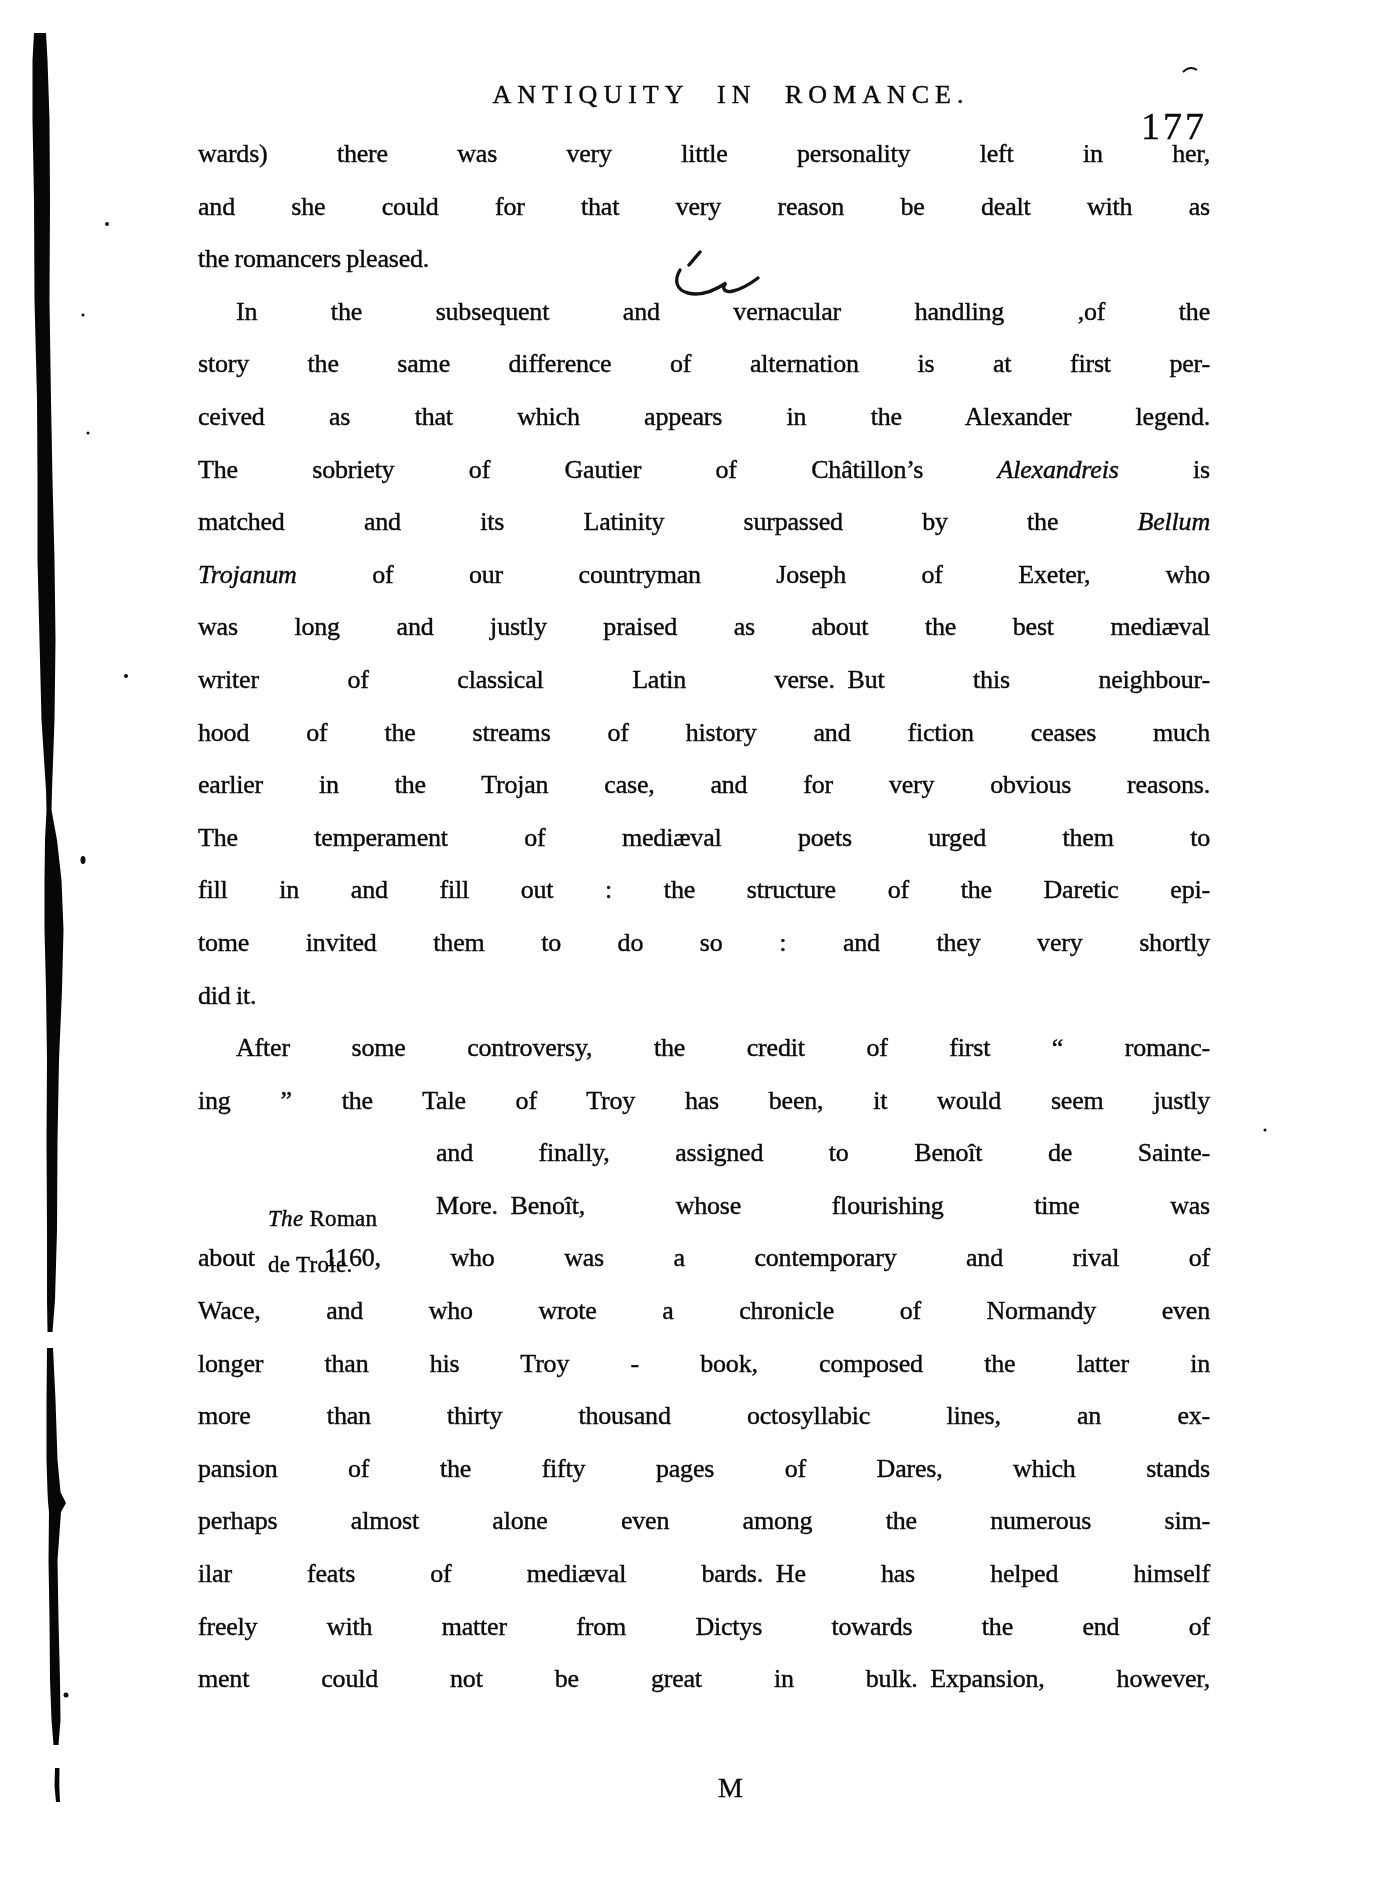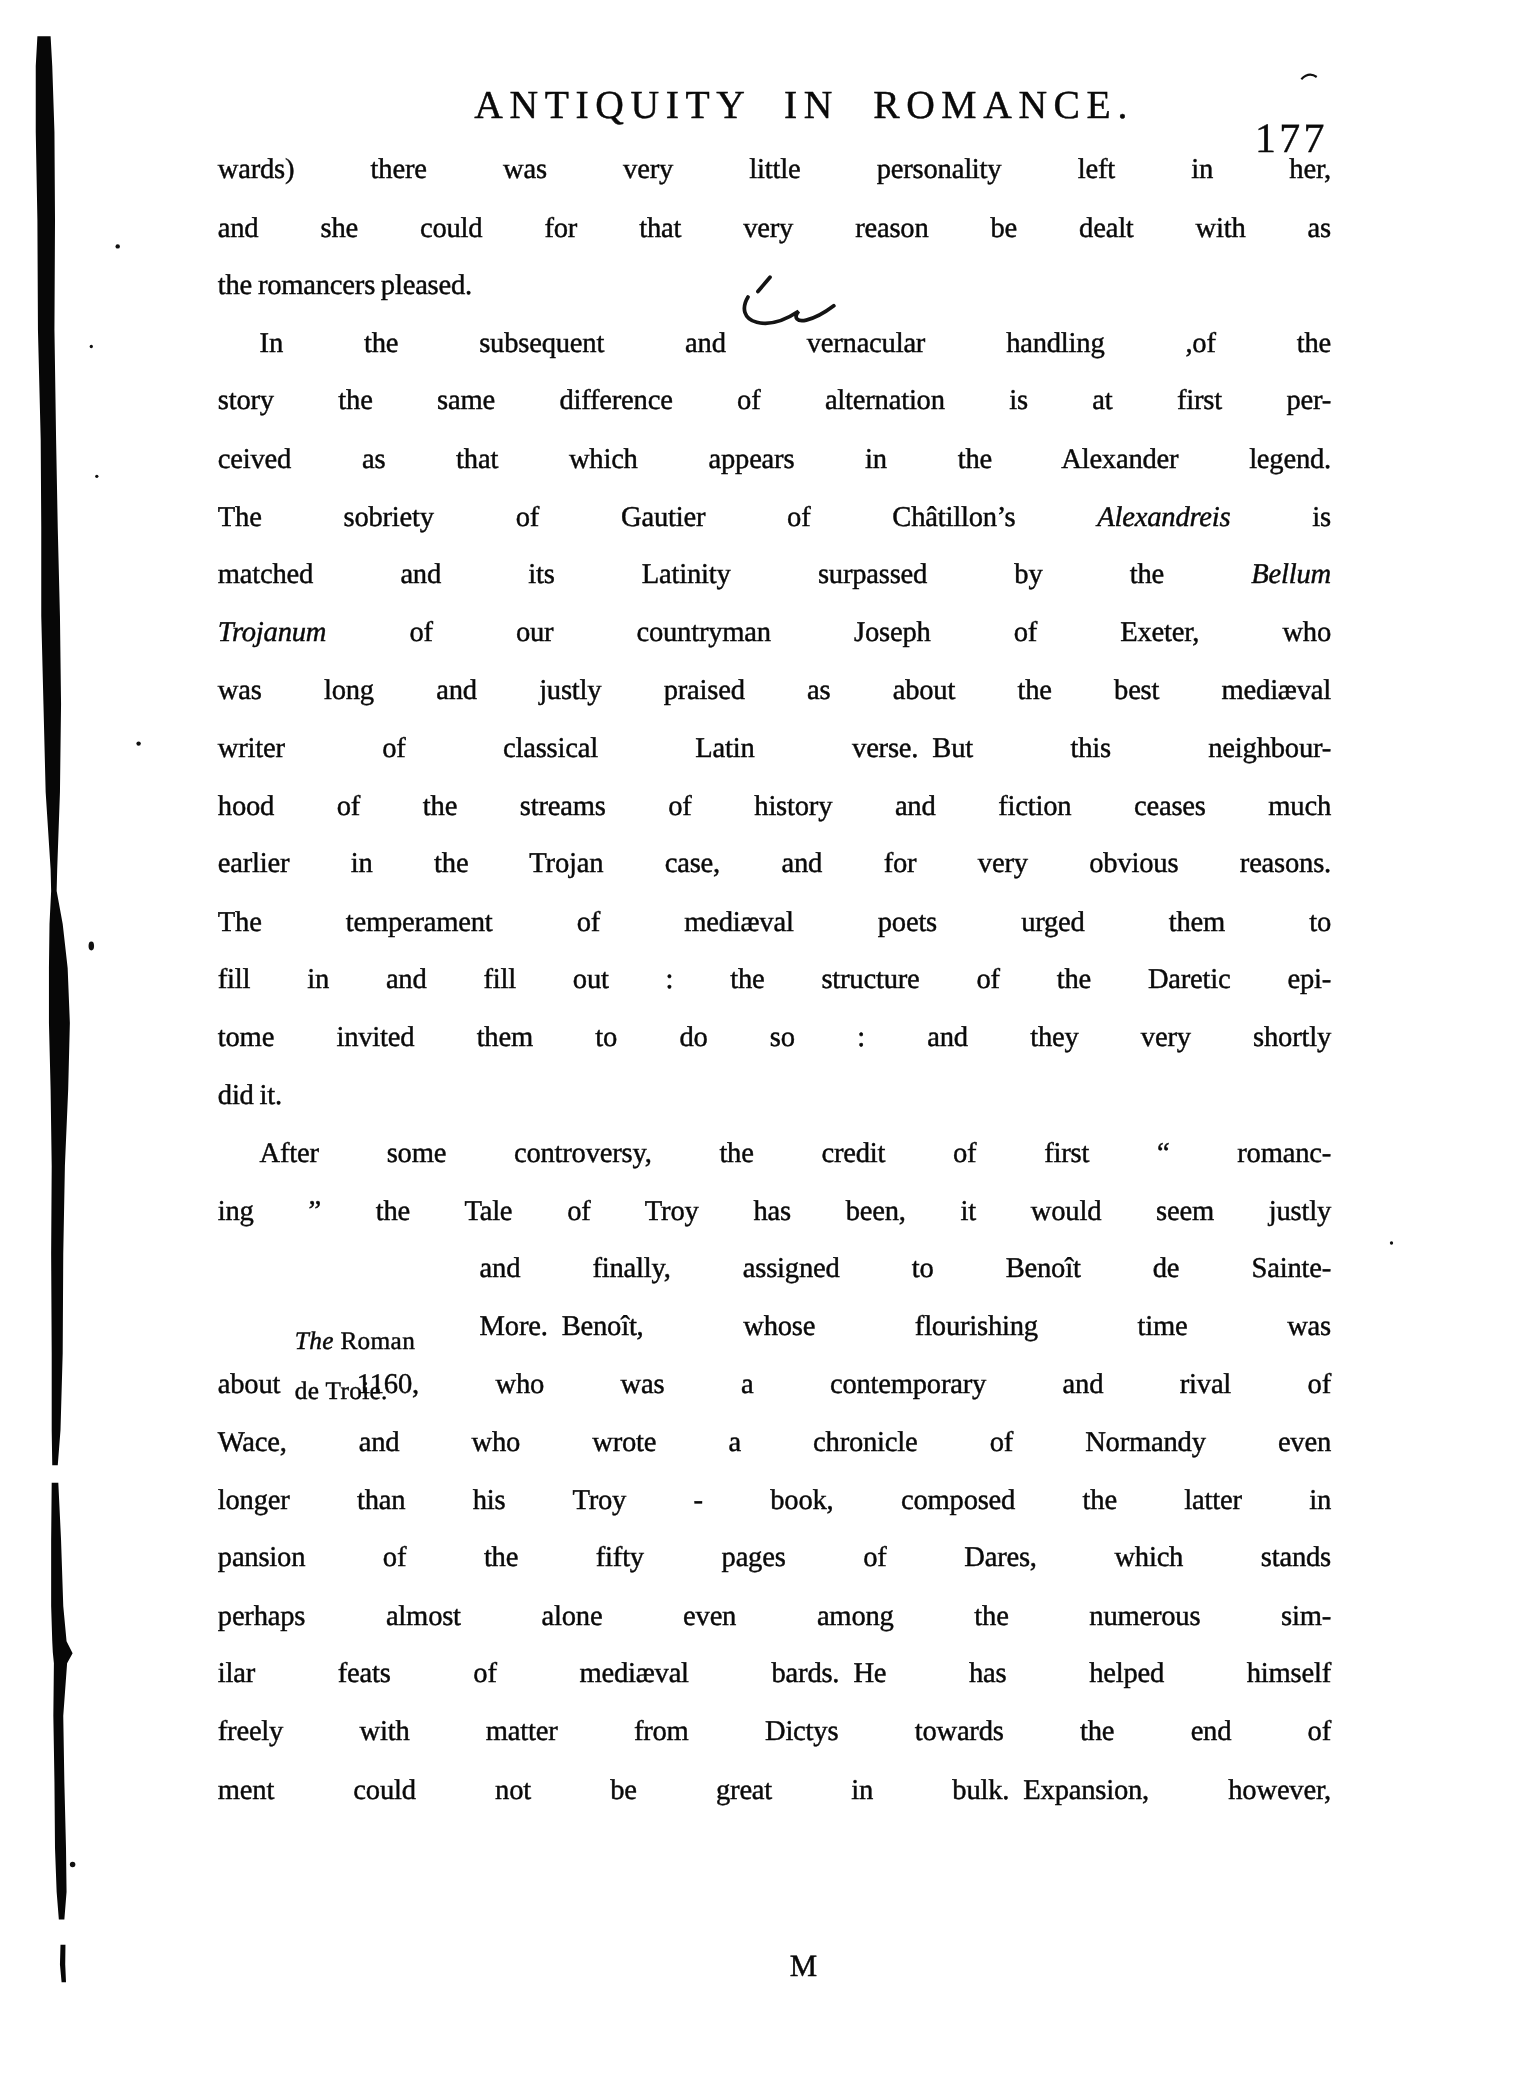--- a/index.html
+++ b/index.html
@@ -10,21 +10,21 @@
     overflow:hidden;
     font-family:"Liberation Serif", serif;
     color:#0a0a0a;
   }
   .inked{ -webkit-text-stroke:0.4px currentColor; }
 
   
   .header-row{
     position:absolute; left:198px; top:78px; width:1012px;
     text-align:center; transform:translateX(27px);
-    font-size:36px; line-height:34px;
+    font-size:26px; line-height:34px;
     letter-spacing:6px; word-spacing:16px;
   }
   .page-number{
     position:absolute; left:1141px; top:70px;
     font-size:38px; line-height:40px; letter-spacing:3px;margin-top:36px;
   }
 
   
   .body-block{
     position:absolute; left:198px; top:128px; width:1012px;
@@ -110,20 +110,21 @@
       <div class="ln j">fill in and fill out : the structure of the Daretic epi-</div>
       <div class="ln j">tome invited them to do so : and they very shortly</div>
       <div class="ln">did it.</div>
       <div class="ln j ind">After some controversy, the credit of first “ romanc-</div>
       <div class="ln j">ing ” the Tale of Troy has been, it would seem justly</div>
       <div class="ln j nar">and finally, assigned to Benoît de Sainte-</div>
       <div class="ln j nar">More. Benoît, whose flourishing time was</div>
       <div class="ln j">about 1160, who was a contemporary and rival of</div>
       <div class="ln j">Wace, and who wrote a chronicle of Normandy even</div>
       <div class="ln j">longer than his Troy - book, composed the latter in</div>
+      <div class="ln j">more than thirty thousand octosyllabic lines, an ex-</div>
       <div class="ln j">pansion of the fifty pages of Dares, which stands</div>
       <div class="ln j">perhaps almost alone even among the numerous sim-</div>
       <div class="ln j">ilar feats of mediæval bards. He has helped himself</div>
       <div class="ln j">freely with matter from Dictys towards the end of</div>
       <div class="ln j">ment could not be great in bulk. Expansion, however,</div>
     </div>
 
   <div class="margin-note">
     <span class="mn-line"><i>The</i><span> Roman</span></span>
     <span class="mn-line">de Troie.</span>

